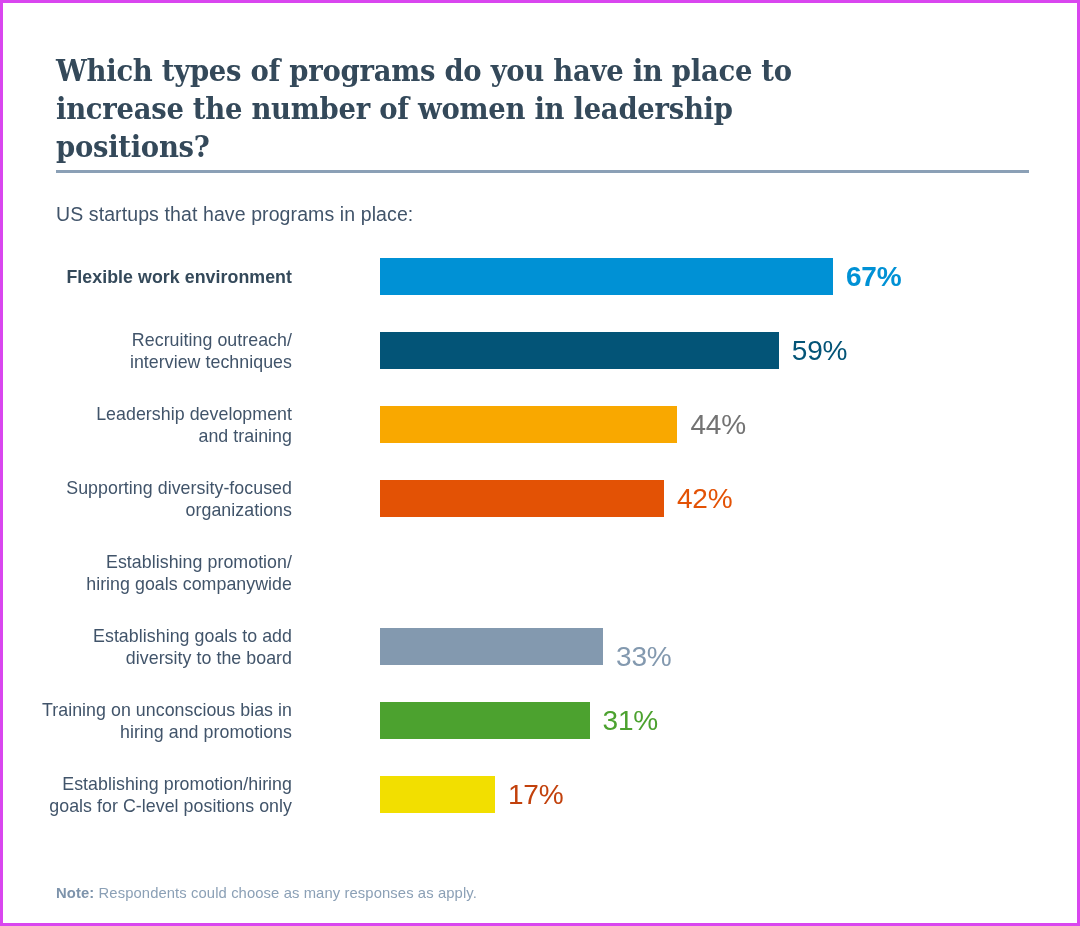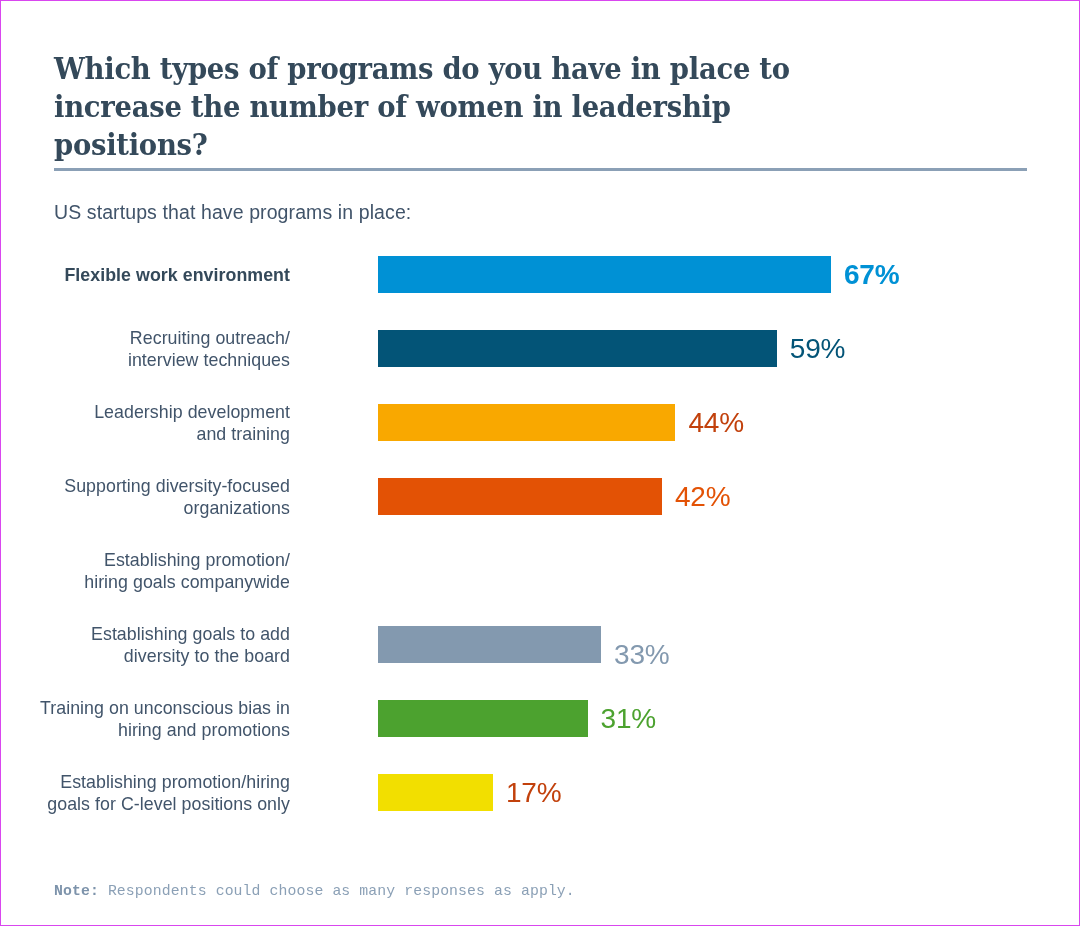--- a/index.html
+++ b/index.html
@@ -13,21 +13,21 @@
     font-family: "Liberation Sans", sans-serif;
     -webkit-font-smoothing: antialiased;
   }
 
   #page {
     position: relative;
     width: 1080px;
     height: 926px;
     background: #ffffff;
     box-sizing: border-box;
-    border: 1px solid #d946ef;
+    border: 3px solid #d946ef;
     overflow: hidden;
   }
 
   
   .title {
     position: absolute;
     left: 53px;
     top: 48px;
     width: 930px;
     font-family: "DejaVu Serif", "Liberation Serif", serif;
@@ -127,21 +127,20 @@
 
   
   .note {
     position: absolute;
     left: 53px;
     top: 880px;
     font-size: 14.8px;
     line-height: 20px;
     color: #8ba0b6;
     letter-spacing: 0.1px;
-    font-family: Liberation Mono, monospace;
   }
   .note b { color: #7d93ab; }
 </style>
 </head>
 <body>
 
 <div id="page">
 
   <div class="title">Which types of programs do you have in place to increase the number of women in leadership positions?</div>
 
@@ -168,21 +167,21 @@
             <div class="value" style="color: rgb(3, 84, 119);">59%</div>
           </div>
         </div>
       </div>
       <div class="row">
         <div class="row-inner">
           <div class="cat-label">Leadership development
 and training</div>
           <div class="bar-wrap">
             <div class="bar" style="width: 297.44px; background: rgb(249, 168, 0);"></div>
-            <div class="value" style="color: #c2410c;">44%</div>
+            <div class="value" style="color: #737373;">44%</div>
           </div>
         </div>
       </div>
       <div class="row">
         <div class="row-inner">
           <div class="cat-label">Supporting diversity-focused
 organizations</div>
           <div class="bar-wrap">
             <div class="bar" style="width: 283.92px; background: rgb(227, 82, 5);"></div>
             <div class="value" style="color: rgb(227, 82, 5);">42%</div>

